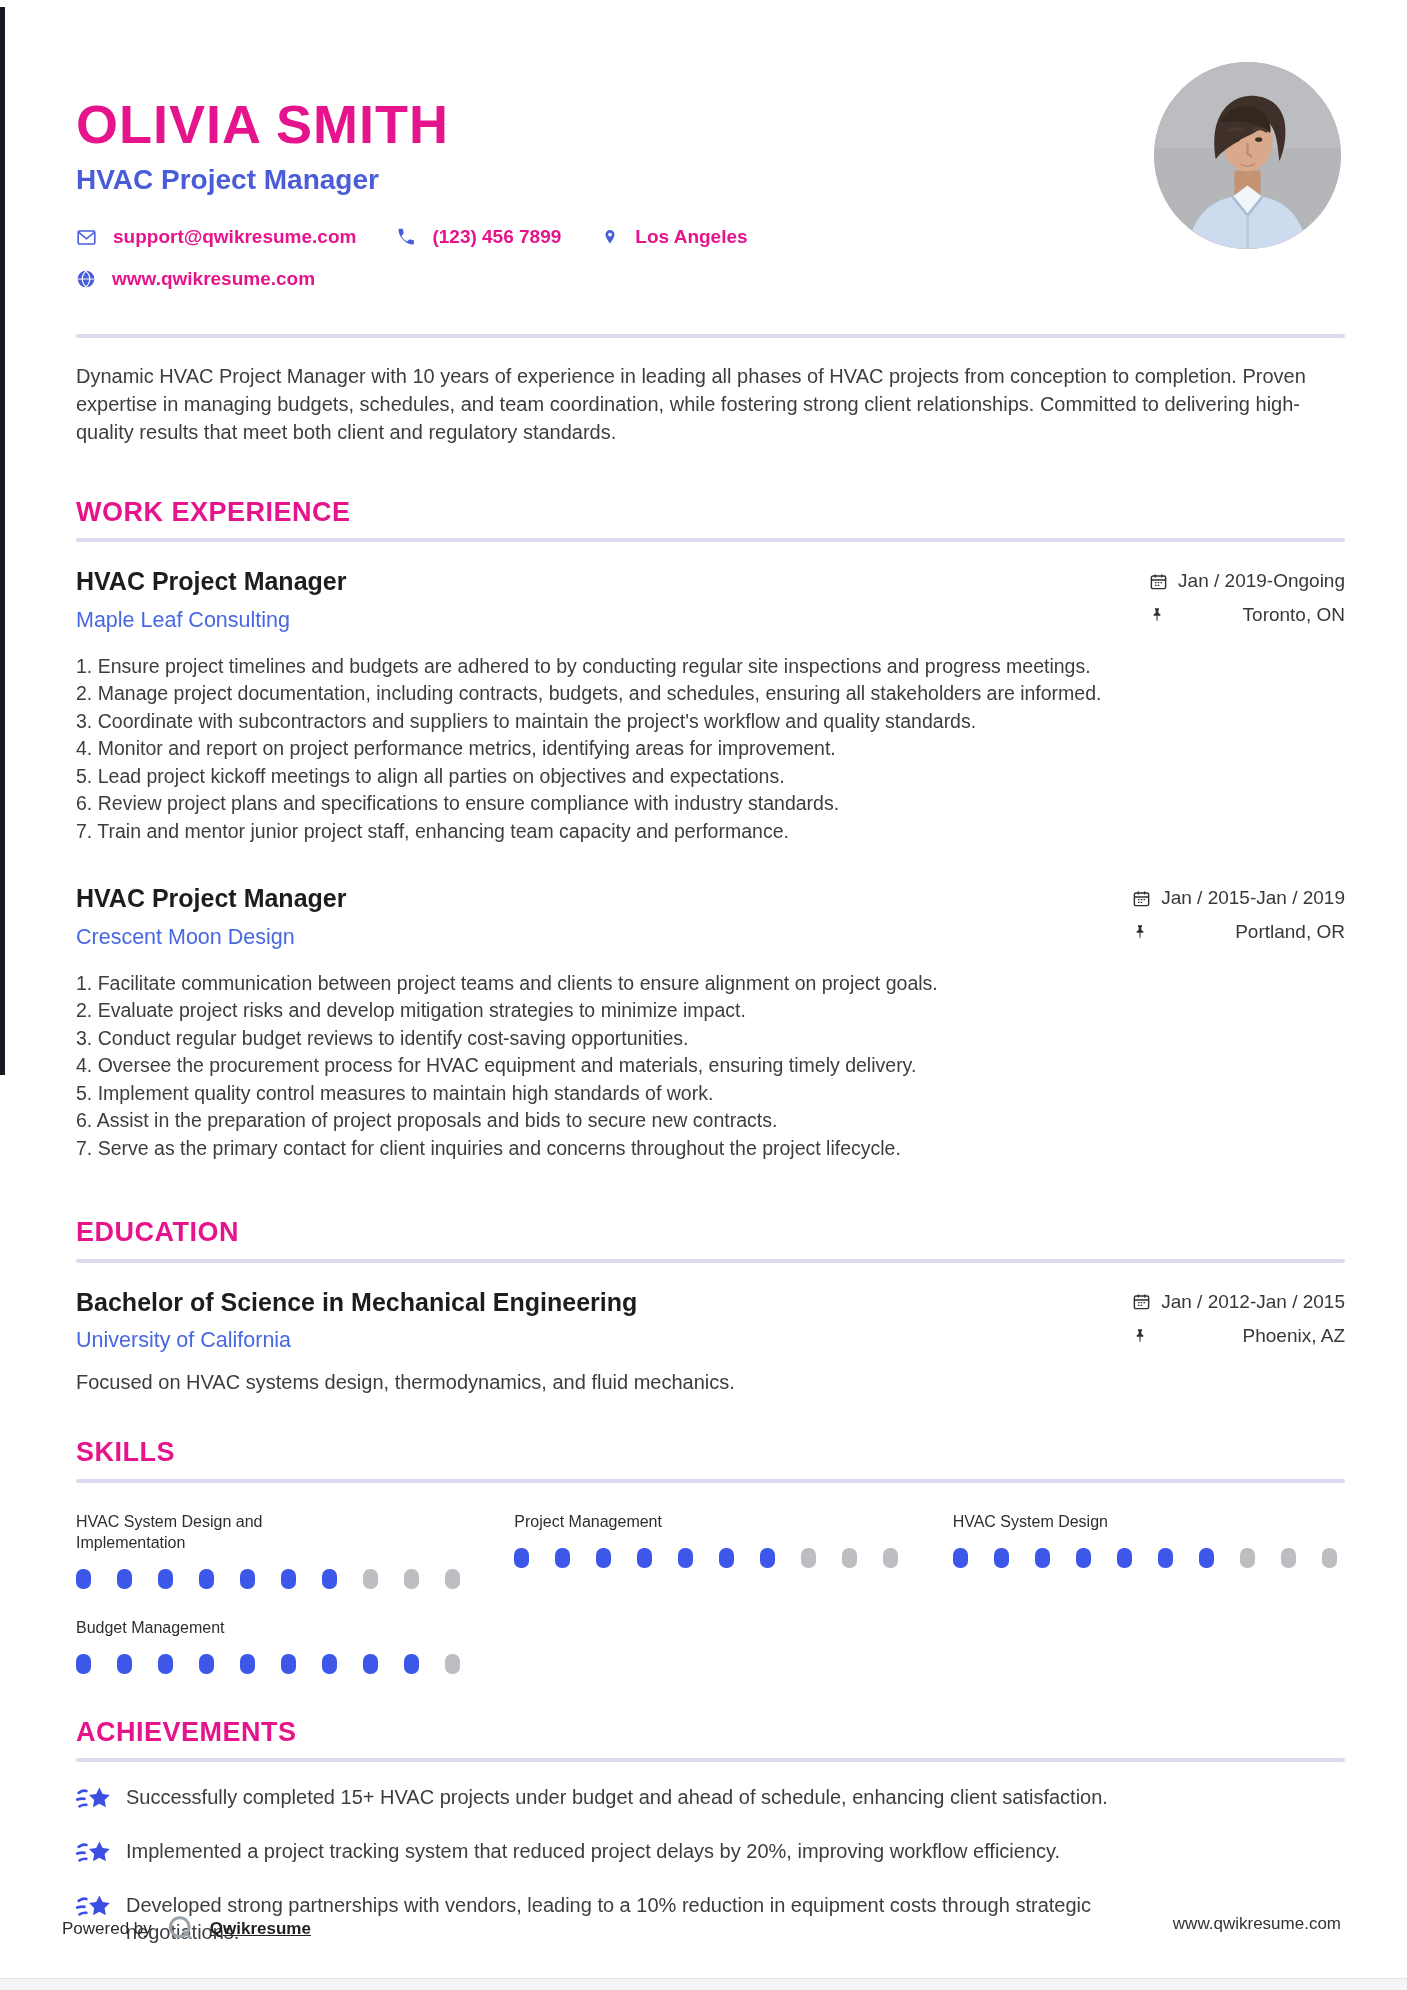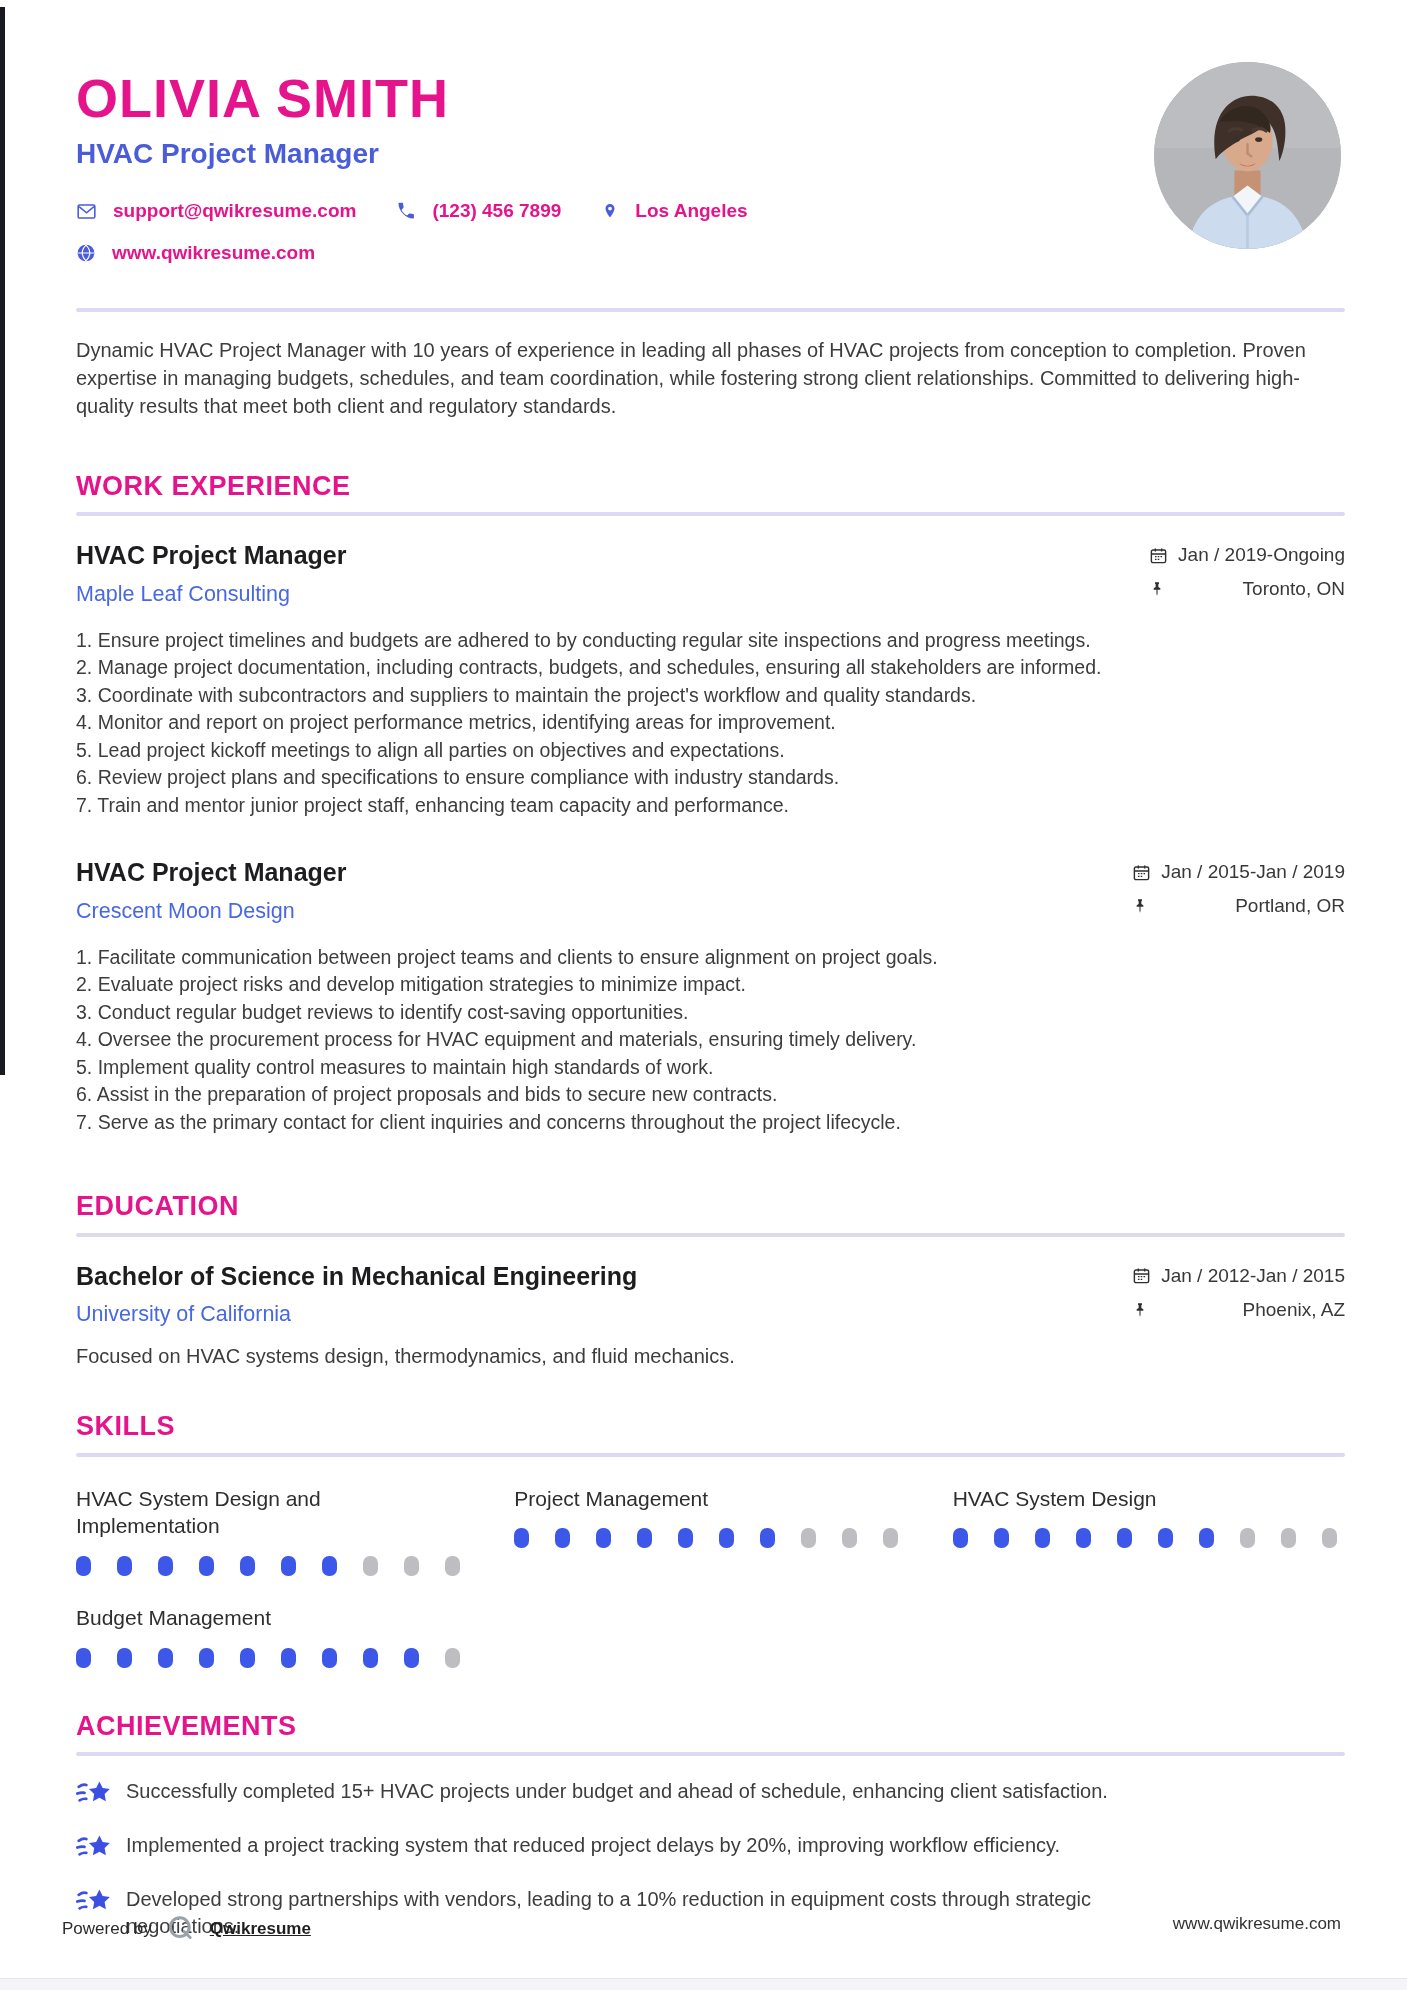--- a/index.html
+++ b/index.html
@@ -9,21 +9,21 @@
     --dot-blue:#3d57e8;
     --dot-gray:#bdbdc2;
     --rule:#dcdaf0;
     --text:#3d3d3f;
   }
   *{box-sizing:border-box}
   body{margin:0;background:#fff}
   .page{position:relative;width:1407px;height:1990px;overflow:hidden;background:#fff;
         font-family:"Liberation Sans",sans-serif;color:var(--text)}
   .left-bar{position:absolute;left:0;top:7px;width:5px;height:1068px;background:#191922}
-  .content{position:relative;padding:70px 62px 0 76px}
+  .content{position:relative;padding:96px 62px 0 76px}
 
   h1.name{font-size:54px;font-weight:800;color:var(--pink);letter-spacing:1px;margin:0;line-height:1.06}
   .job-title{font-size:28px;font-weight:600;color:var(--title-blue);margin-top:12px;line-height:1.1}
   .contact-row{display:flex;align-items:center;gap:40px;margin-top:30px}
   .contact-row.second{margin-top:20px}
   .contact-item{display:flex;align-items:center;gap:16px;color:var(--pink);font-size:19px;font-weight:600}
   .contact-item svg{flex:none;display:block}
 
   .photo{position:absolute;top:62px;right:66px;width:187px;height:187px;border-radius:50%;overflow:hidden;background:#b7b9bc}
   .photo svg{display:block;width:100%;height:100%}
@@ -45,21 +45,21 @@
   .meta-row + .meta-row{margin-top:12px}
   .meta-row svg{flex:none}
 
   ol.duties{list-style:none;margin:20px 0 0;padding:0;font-size:19.5px;line-height:27.5px;color:var(--text);counter-reset:d}
   ol.duties li{counter-increment:d}
   ol.duties li::before{content:counter(d) ". "}
 
   .edu-desc{font-size:20px;margin-top:18px;color:var(--text)}
 
   .skills-grid{display:grid;grid-template-columns:repeat(3,1fr);column-gap:46px;row-gap:28px;margin-top:28px}
-  .skill-name{font-size:21px;color:#2e2e30;line-height:1.32;max-width:300px}
+  .skill-name{font-size:16px;color:#2e2e30;line-height:1.32;max-width:300px}
   .dots{display:flex;gap:26px;margin-top:16px}
   .dot{width:15px;height:20px;border-radius:7px;background:var(--dot-gray)}
   .dot.on{background:var(--dot-blue)}
 
   .ach-item{display:flex;gap:14px;margin-top:22px;font-size:20px;line-height:27px;color:var(--text)}
   .ach-item svg{flex:none;margin-top:0}
   .ach-text{max-width:1060px}
 
   .footer{position:absolute;left:62px;right:66px;bottom:46px;display:flex;justify-content:space-between;align-items:flex-start}
   .footer-left{display:flex;align-items:center;gap:14px}

